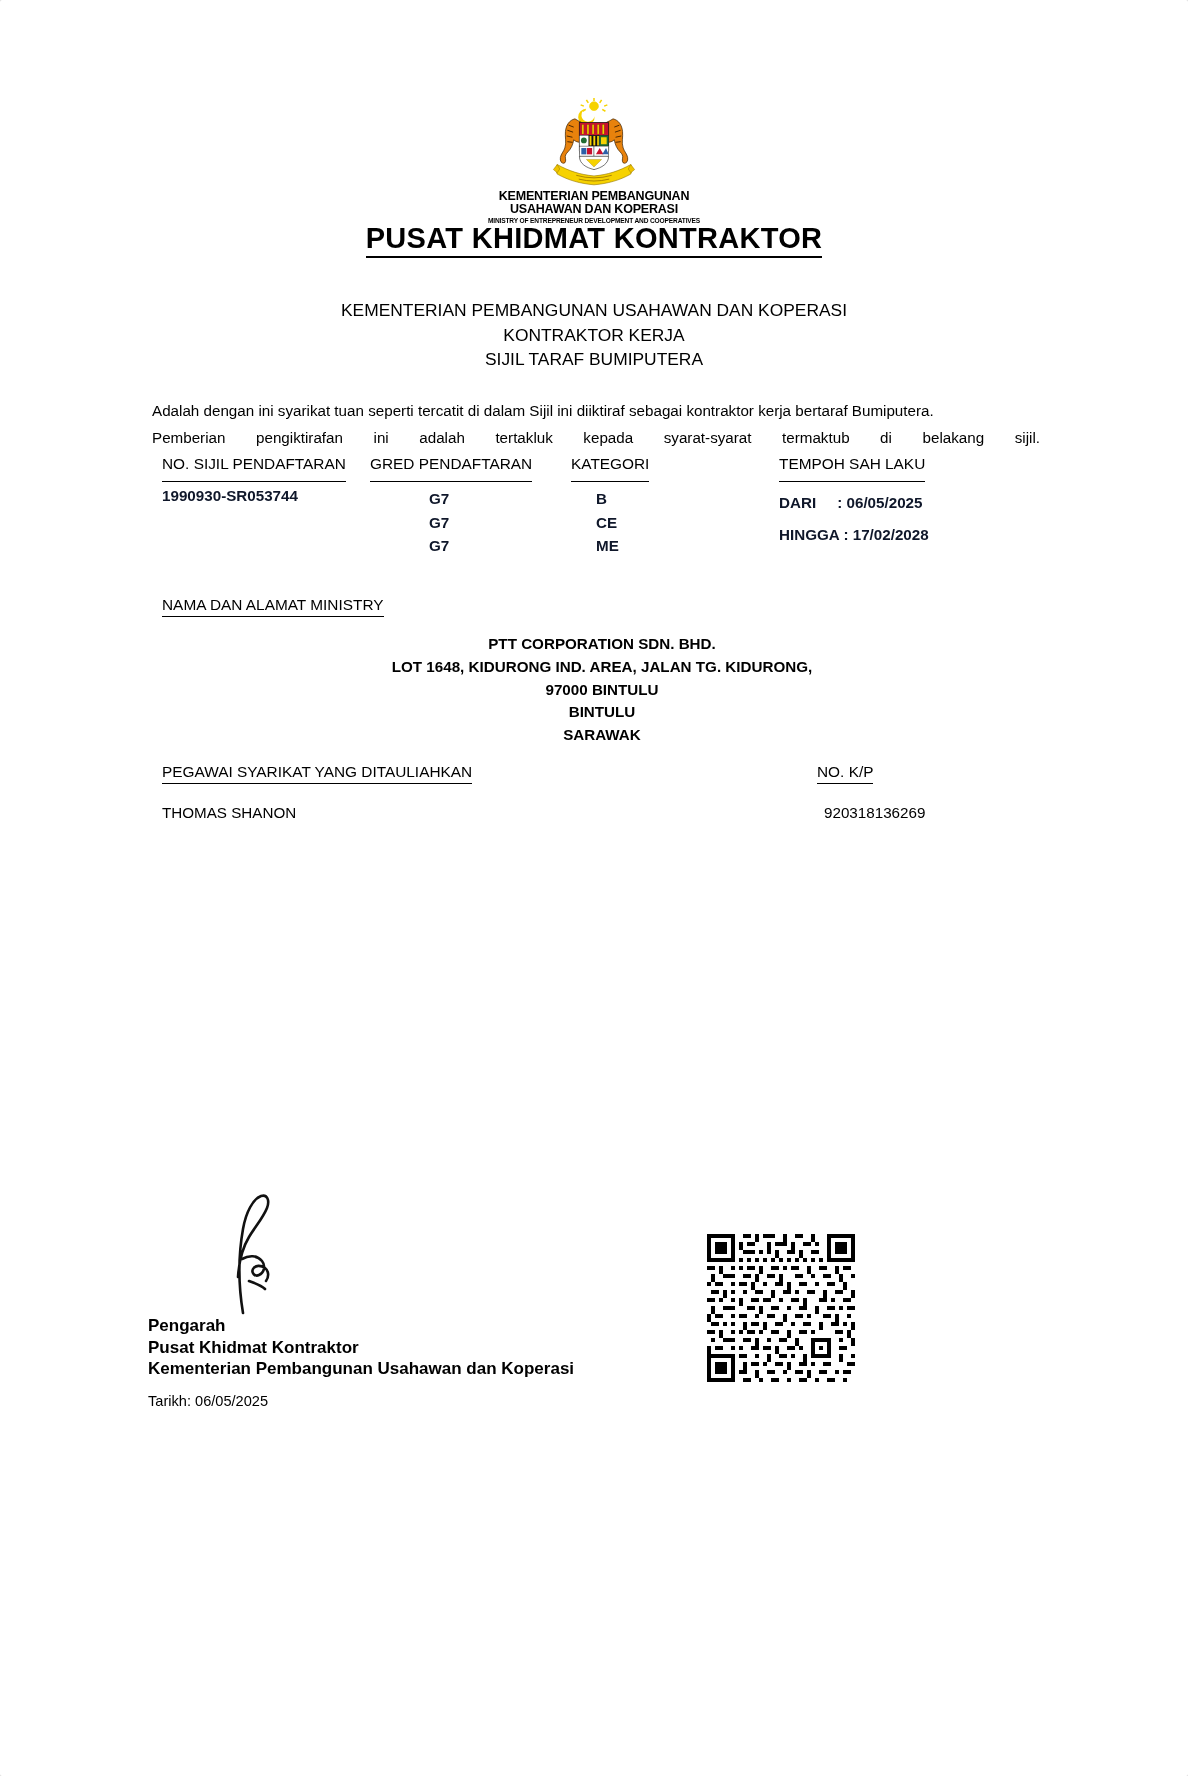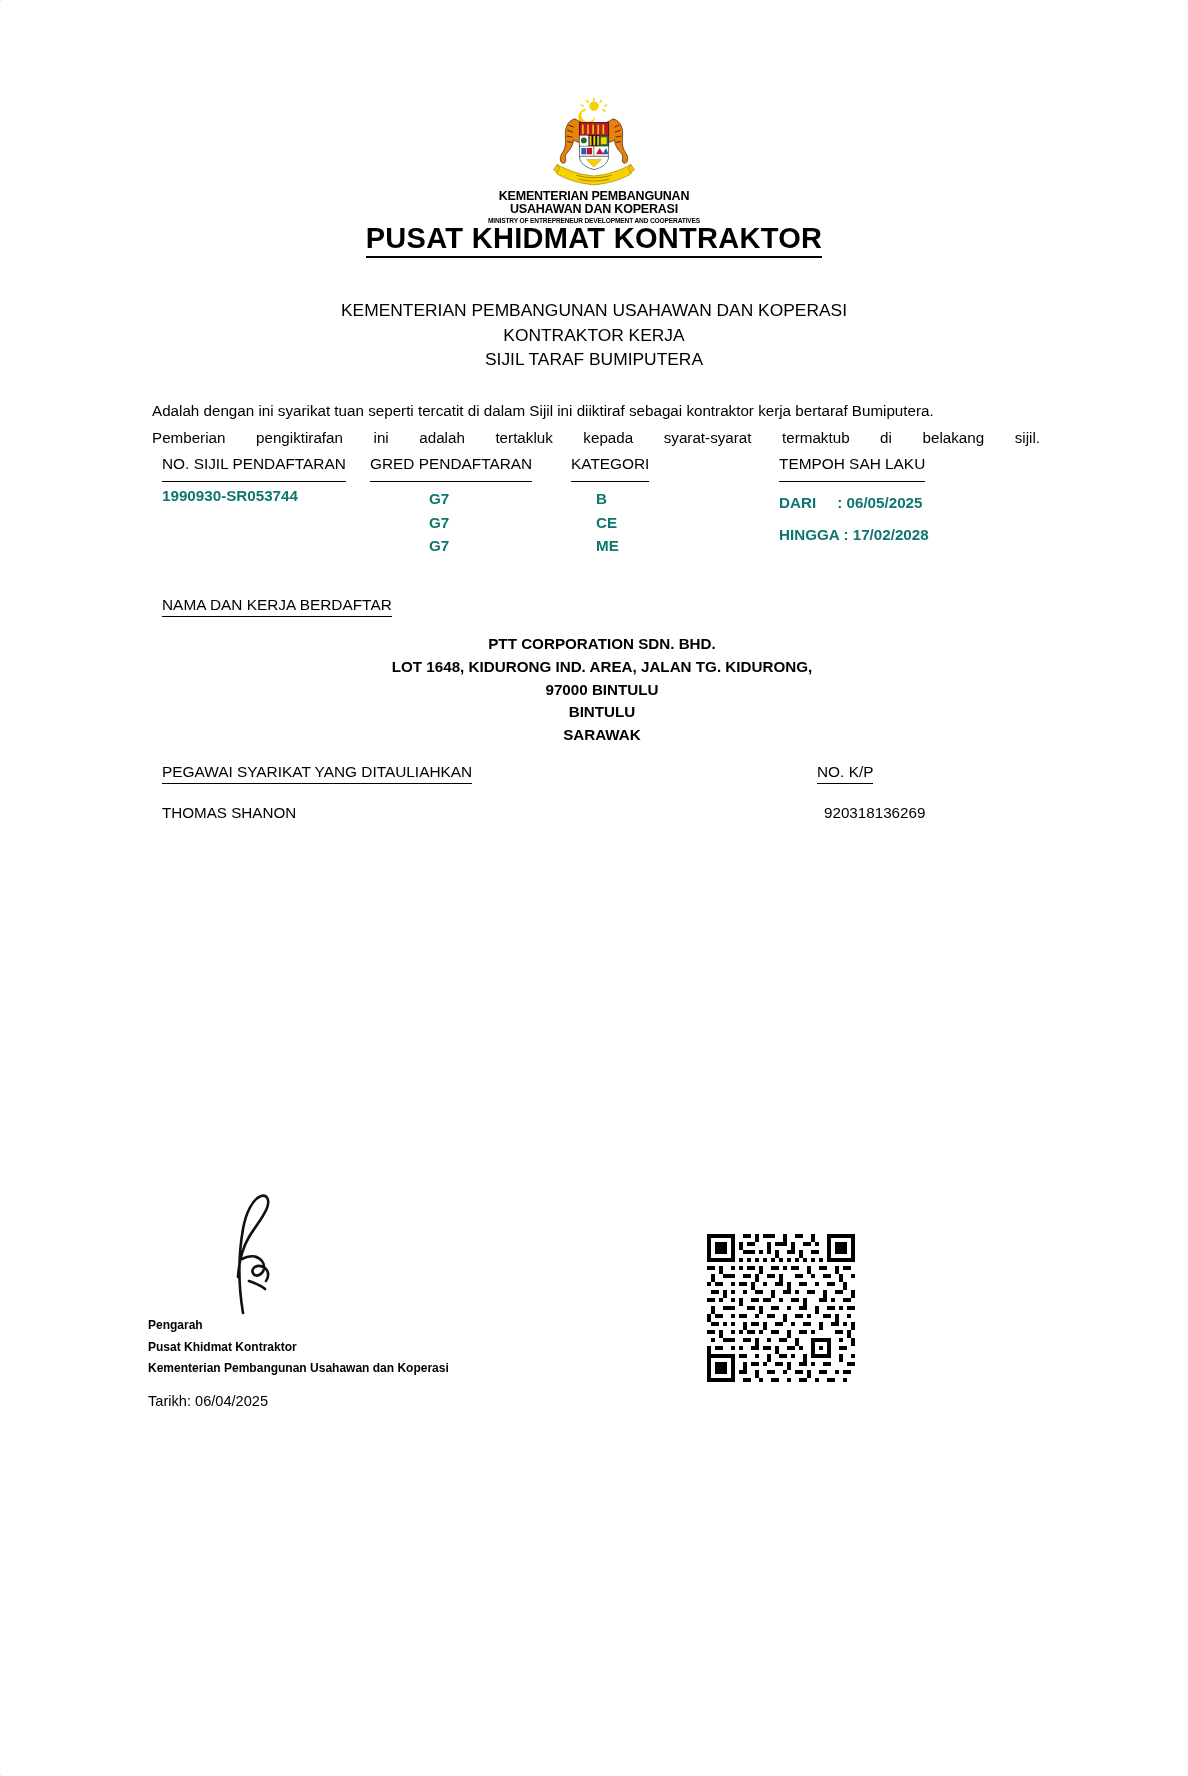--- a/index.html
+++ b/index.html
@@ -124,21 +124,21 @@
   .col-gred  { left: 208px; }
   .col-kat   { left: 409px; }
   .col-temp  { left: 617px; }
 
   .reg-body {
     position: relative;
     margin-top: 10px;
     height: 88px;
     font-size: 15.2px;
     font-weight: bold;
-    color: #0f766e;
+    color: #0f172a;
   }
   .reg-body .cert-no {
     position: absolute;
     left: 0;
     top: 0;
     white-space: nowrap;
   }
   .reg-body .grades {
     position: absolute;
     left: 267px;
@@ -216,21 +216,21 @@
     left: 205px;
     top: 1185px;
     width: 130px;
     height: 140px;
   }
 
   .signoff {
     position: absolute;
     left: 148px;
     top: 1315px;
-    font-size: 12px;
+    font-size: 17px;
     font-weight: bold;
     color: #000;
   }
   .signoff div { line-height: 21.5px; }
   .sign-date {
     position: absolute;
     left: 148px;
     top: 1393px;
     font-size: 14.6px;
     color: #000;
@@ -360,21 +360,21 @@
         <div>ME</div>
       </div>
       <div class="validity">
         <div class="vrow">DARI     : 06/05/2025</div>
         <div class="vrow">HINGGA : 17/02/2028</div>
       </div>
     </div>
   </div>
 
   <div class="addr-block">
-    <div class="section-label">NAMA DAN KERJA BERDAFTAR</div>
+    <div class="section-label">NAMA DAN ALAMAT MINISTRY</div>
     <div class="addr-lines">
       <div>PTT CORPORATION SDN. BHD.</div>
       <div>LOT 1648, KIDURONG IND. AREA, JALAN TG. KIDURONG,</div>
       <div>97000 BINTULU</div>
       <div>BINTULU</div>
       <div>SARAWAK</div>
     </div>
   </div>
 
   <div class="officer-block">
@@ -394,21 +394,21 @@
       <path d="M37 74 C44 70 52 70 57 76 C61 81 59 88 54 90 C50 92 46 88 48 84 C50 80 56 80 60 83 C64 86 64 92 61 96"></path>
       <path d="M44 96 C50 98 56 100 60 104"></path>
     </g>
   </svg>
 
   <div class="signoff">
     <div>Pengarah</div>
     <div>Pusat Khidmat Kontraktor</div>
     <div>Kementerian Pembangunan Usahawan dan Koperasi</div>
   </div>
-  <div class="sign-date">Tarikh: 06/04/2025</div>
+  <div class="sign-date">Tarikh: 06/05/2025</div>
 
   <div class="qr">
     <svg width="156" height="156" viewBox="0 0 39 39" shape-rendering="crispEdges">
       <rect width="39" height="39" fill="#fff"></rect>
       <g fill="#000">
 
         <rect x="1" y="1" width="7" height="1"></rect>
           <rect x="1" y="7" width="7" height="1"></rect>
         <rect x="1" y="1" width="1" height="7"></rect>
           <rect x="7" y="1" width="1" height="7"></rect>

